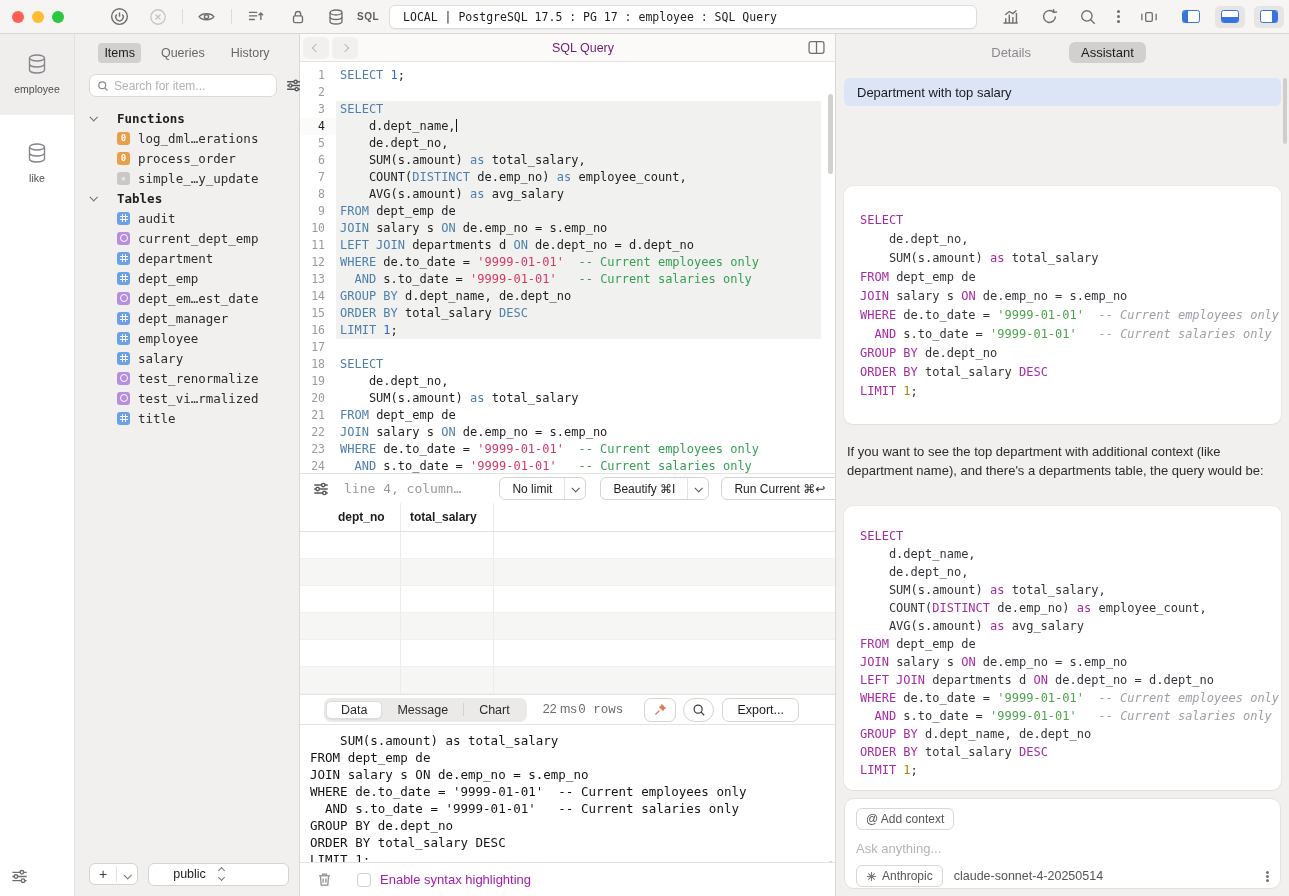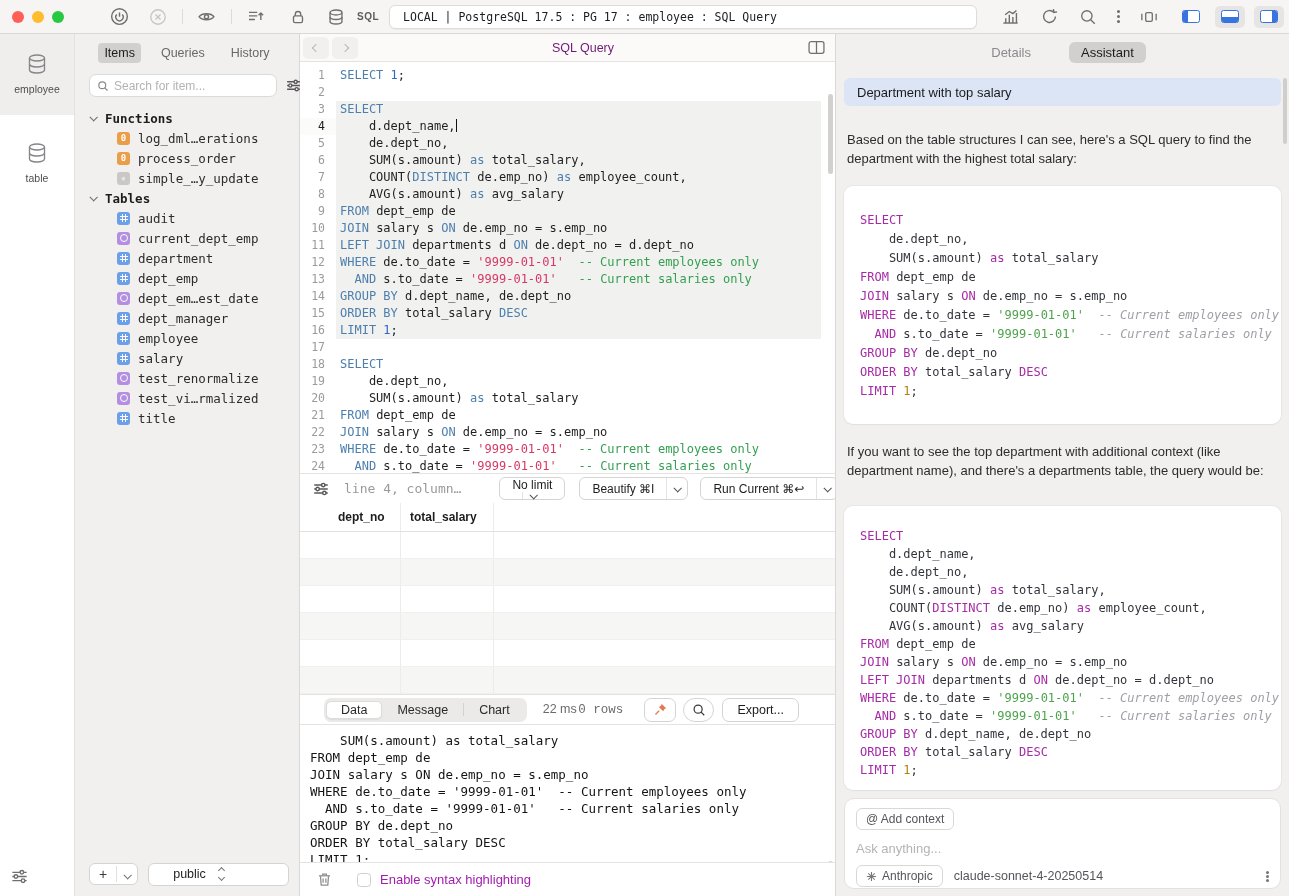--- a/index.html
+++ b/index.html
@@ -45,21 +45,21 @@
   
   .sidebar{position:absolute;top:34px;left:75px;width:225px;bottom:0;background:var(--panel);border-right:1px solid var(--line);}
   .side-tabs{display:flex;align-items:center;justify-content:center;gap:14px;height:34px;padding-top:4px;}
   .side-tab{font-size:12.5px;color:#68686b;padding:3px 6px;border-radius:4px;cursor:default;}
   .side-tab.active{background:#d2d0ce;color:#1b1b1d;}
   .search-row{display:flex;align-items:center;margin:6px 10px 0 14px;gap:8px;}
   .search-field{flex:1;height:23px;background:#fff;border:1px solid #dbdad8;border-radius:7px;display:flex;align-items:center;padding:0 7px;gap:5px;}
   .search-field input{border:none;outline:none;flex:1;font-size:12px;color:#333;background:transparent;}
   .search-field input::placeholder{color:#b3b2b5;}
   .tree{position:absolute;top:74px;left:0;right:0;font-family:"DejaVu Sans Mono",monospace;font-size:12.5px;}
-  .tree-sec{display:flex;align-items:center;height:20px;padding-left:15px;gap:9px;color:#1d1d1f;font-weight:bold;cursor:default;}
+  .tree-sec{display:flex;align-items:center;height:20px;padding-left:15px;gap:21px;color:#1d1d1f;font-weight:bold;cursor:default;}
   .tree-item{display:flex;align-items:center;height:20px;padding-left:42px;gap:8px;color:#2c2c2e;cursor:default;white-space:nowrap;}
   .ticon{width:13px;height:13px;border-radius:3px;flex:0 0 13px;position:relative;display:flex;align-items:center;justify-content:center;}
   .ticon.table{background:#6b9fe8;}
   .ticon.table::before{content:"";position:absolute;inset:2.5px;background-image:linear-gradient(rgba(255,255,255,.95) 1px,transparent 1px),linear-gradient(90deg,rgba(255,255,255,.95) 1px,transparent 1px);background-size:3px 3px;background-position:-1px -1px;}
   .ticon.view{background:#b48ee0;}
   .ticon.view::before{content:"";width:6px;height:6px;border:1.5px solid #fff;border-radius:50%;}
   .ticon.function{background:#eb9e4a;color:#fff;font:bold 9px "DejaVu Sans Mono",monospace;}
   .ticon.procedure{background:#c9c8c6;color:#fff;font-size:8px;}
   .caret{width:6px;height:6px;border-right:1.4px solid #6f6f72;border-bottom:1.4px solid #6f6f72;transform:rotate(45deg) translateY(-1px);}
   .side-footer{position:absolute;bottom:0;left:0;right:0;height:38px;display:flex;align-items:center;padding:0 10px 6px 14px;gap:10px;}
@@ -92,21 +92,21 @@
   .ed-line.hl .ed-code{background:#f1f1ef;}
   .editor .tk-k{color:var(--ed-kw);} .editor .tk-n{color:var(--ed-num);} .editor .tk-s{color:var(--ed-str);} .editor .tk-c{color:var(--ed-com);} .editor .tk-i,.editor .tk-p{color:var(--ed-id);}
   .ed-caret{display:inline-block;width:1px;height:13px;background:#111;vertical-align:-2px;}
   .scroll-thumb{position:absolute;width:5px;border-radius:3px;background:#d2d1cf;}
 
   .statusbar{position:absolute;top:439px;left:0;right:0;height:30px;border-top:1px solid #e4e3e1;display:flex;align-items:center;background:#fff;}
   .status-pos{font-family:"DejaVu Sans Mono",monospace;font-size:13px;color:#9a9a9d;margin-left:14px;white-space:nowrap;}
   .btn{display:flex;align-items:center;height:23px;background:#fff;border:1px solid #d5d4d2;border-radius:6px;font-size:12px;color:#1d1d1f;}
   .btn .lab{padding:0 12px;white-space:nowrap;}
   .btn .chev-seg{border-left:1px solid #e4e3e1;height:100%;display:flex;align-items:center;padding:0 7px;}
-  .sb-limit{margin-left:38px;flex-direction:column;} .sb-beauty{margin-left:14px;} .sb-run{margin-left:12px;}
+  .sb-limit{margin-left:38px;} .sb-beauty{margin-left:14px;} .sb-run{margin-left:12px;}
 
   .results{position:absolute;top:469px;left:0;right:0;height:191px;background:#fff;font-size:12px;}
   .res-row{display:flex;height:27px;border-bottom:1px solid #f0f0ee;}
   .res-row.head{height:29px;border-bottom:1px solid #e2e1df;font-weight:bold;color:#1d1d1f;}
   .res-row.alt{background:#f6f6f5;}
   .res-cell{display:flex;align-items:center;padding-left:9px;border-right:1px solid #ececeb;}
   .res-cell.gut{flex:0 0 29px;border-right:none;}
   .res-cell.c1{flex:0 0 72px;}
   .res-cell.c2{flex:0 0 93px;}
   .res-fill{flex:1;}
@@ -266,21 +266,21 @@
       <span class="lbl">employee</span>
     </div>
     <div class="conn-tile" style="padding-top:26px;height:90px;">
       <span class="ico">
         <svg width="24" height="24" viewBox="0 0 16 16" fill="none" stroke="#85858a" stroke-width="0.9">
             <ellipse cx="8" cy="4" rx="5" ry="2"></ellipse>
             <path d="M3 4v8c0 1.1 2.2 2 5 2s5-.9 5-2V4"></path>
             <path d="M3 8c0 1.1 2.2 2 5 2s5-.9 5-2"></path>
           </svg>
       </span>
-      <span class="lbl">table</span>
+      <span class="lbl">like</span>
     </div>
     <span class="ico strip-foot">
       <svg width="19" height="19" viewBox="0 0 16 16" fill="none" stroke="currentColor" stroke-width="1.2">
           <path d="M2 4.5h12M2 8h12M2 11.5h12"></path>
           <circle cx="10" cy="4.5" r="1.5" fill="#fff"></circle>
           <circle cx="5" cy="8" r="1.5" fill="#fff"></circle>
           <circle cx="11" cy="11.5" r="1.5" fill="#fff"></circle>
         </svg>
     </span>
   </aside>
@@ -638,21 +638,20 @@
       <span class="cb-label">Enable syntax highlighting</span>
     </div>
   </main>
 
   <section class="rightpanel">
     <div class="rp-tabs">
       <span class="rp-tab">Details</span>
       <span class="rp-tab active">Assistant</span>
     </div>
     <div class="rp-header">Department with top salary</div>
-    <p class="rp-p rp-p1">Based on the table structures I can see, here's a SQL query to find the department with the highest total salary:</p>
     <div class="code-card code1">
         <div class="cb-line"><span class="tk-k">SELECT</span></div>
         <div class="cb-line"><span class="tk-i">    de.dept_no,</span></div>
         <div class="cb-line"><span class="tk-i">    SUM(s.amount) </span><span class="tk-k">as</span><span class="tk-i"> total_salary</span></div>
         <div class="cb-line"><span class="tk-k">FROM</span><span class="tk-i"> dept_emp de</span></div>
         <div class="cb-line"><span class="tk-k">JOIN</span><span class="tk-i"> salary s </span><span class="tk-k">ON</span><span class="tk-i"> de.emp_no = s.emp_no</span></div>
         <div class="cb-line"><span class="tk-k">WHERE</span><span class="tk-i"> de.to_date = </span><span class="tk-s">'9999-01-01'</span><span class="tk-i">  </span><span class="tk-c">-- Current employees only</span></div>
         <div class="cb-line"><span class="tk-i">  </span><span class="tk-k">AND</span><span class="tk-i"> s.to_date = </span><span class="tk-s">'9999-01-01'</span><span class="tk-i">   </span><span class="tk-c">-- Current salaries only</span></div>
         <div class="cb-line"><span class="tk-k">GROUP BY</span><span class="tk-i"> de.dept_no</span></div>
         <div class="cb-line"><span class="tk-k">ORDER BY</span><span class="tk-i"> total_salary </span><span class="tk-k">DESC</span></div>

